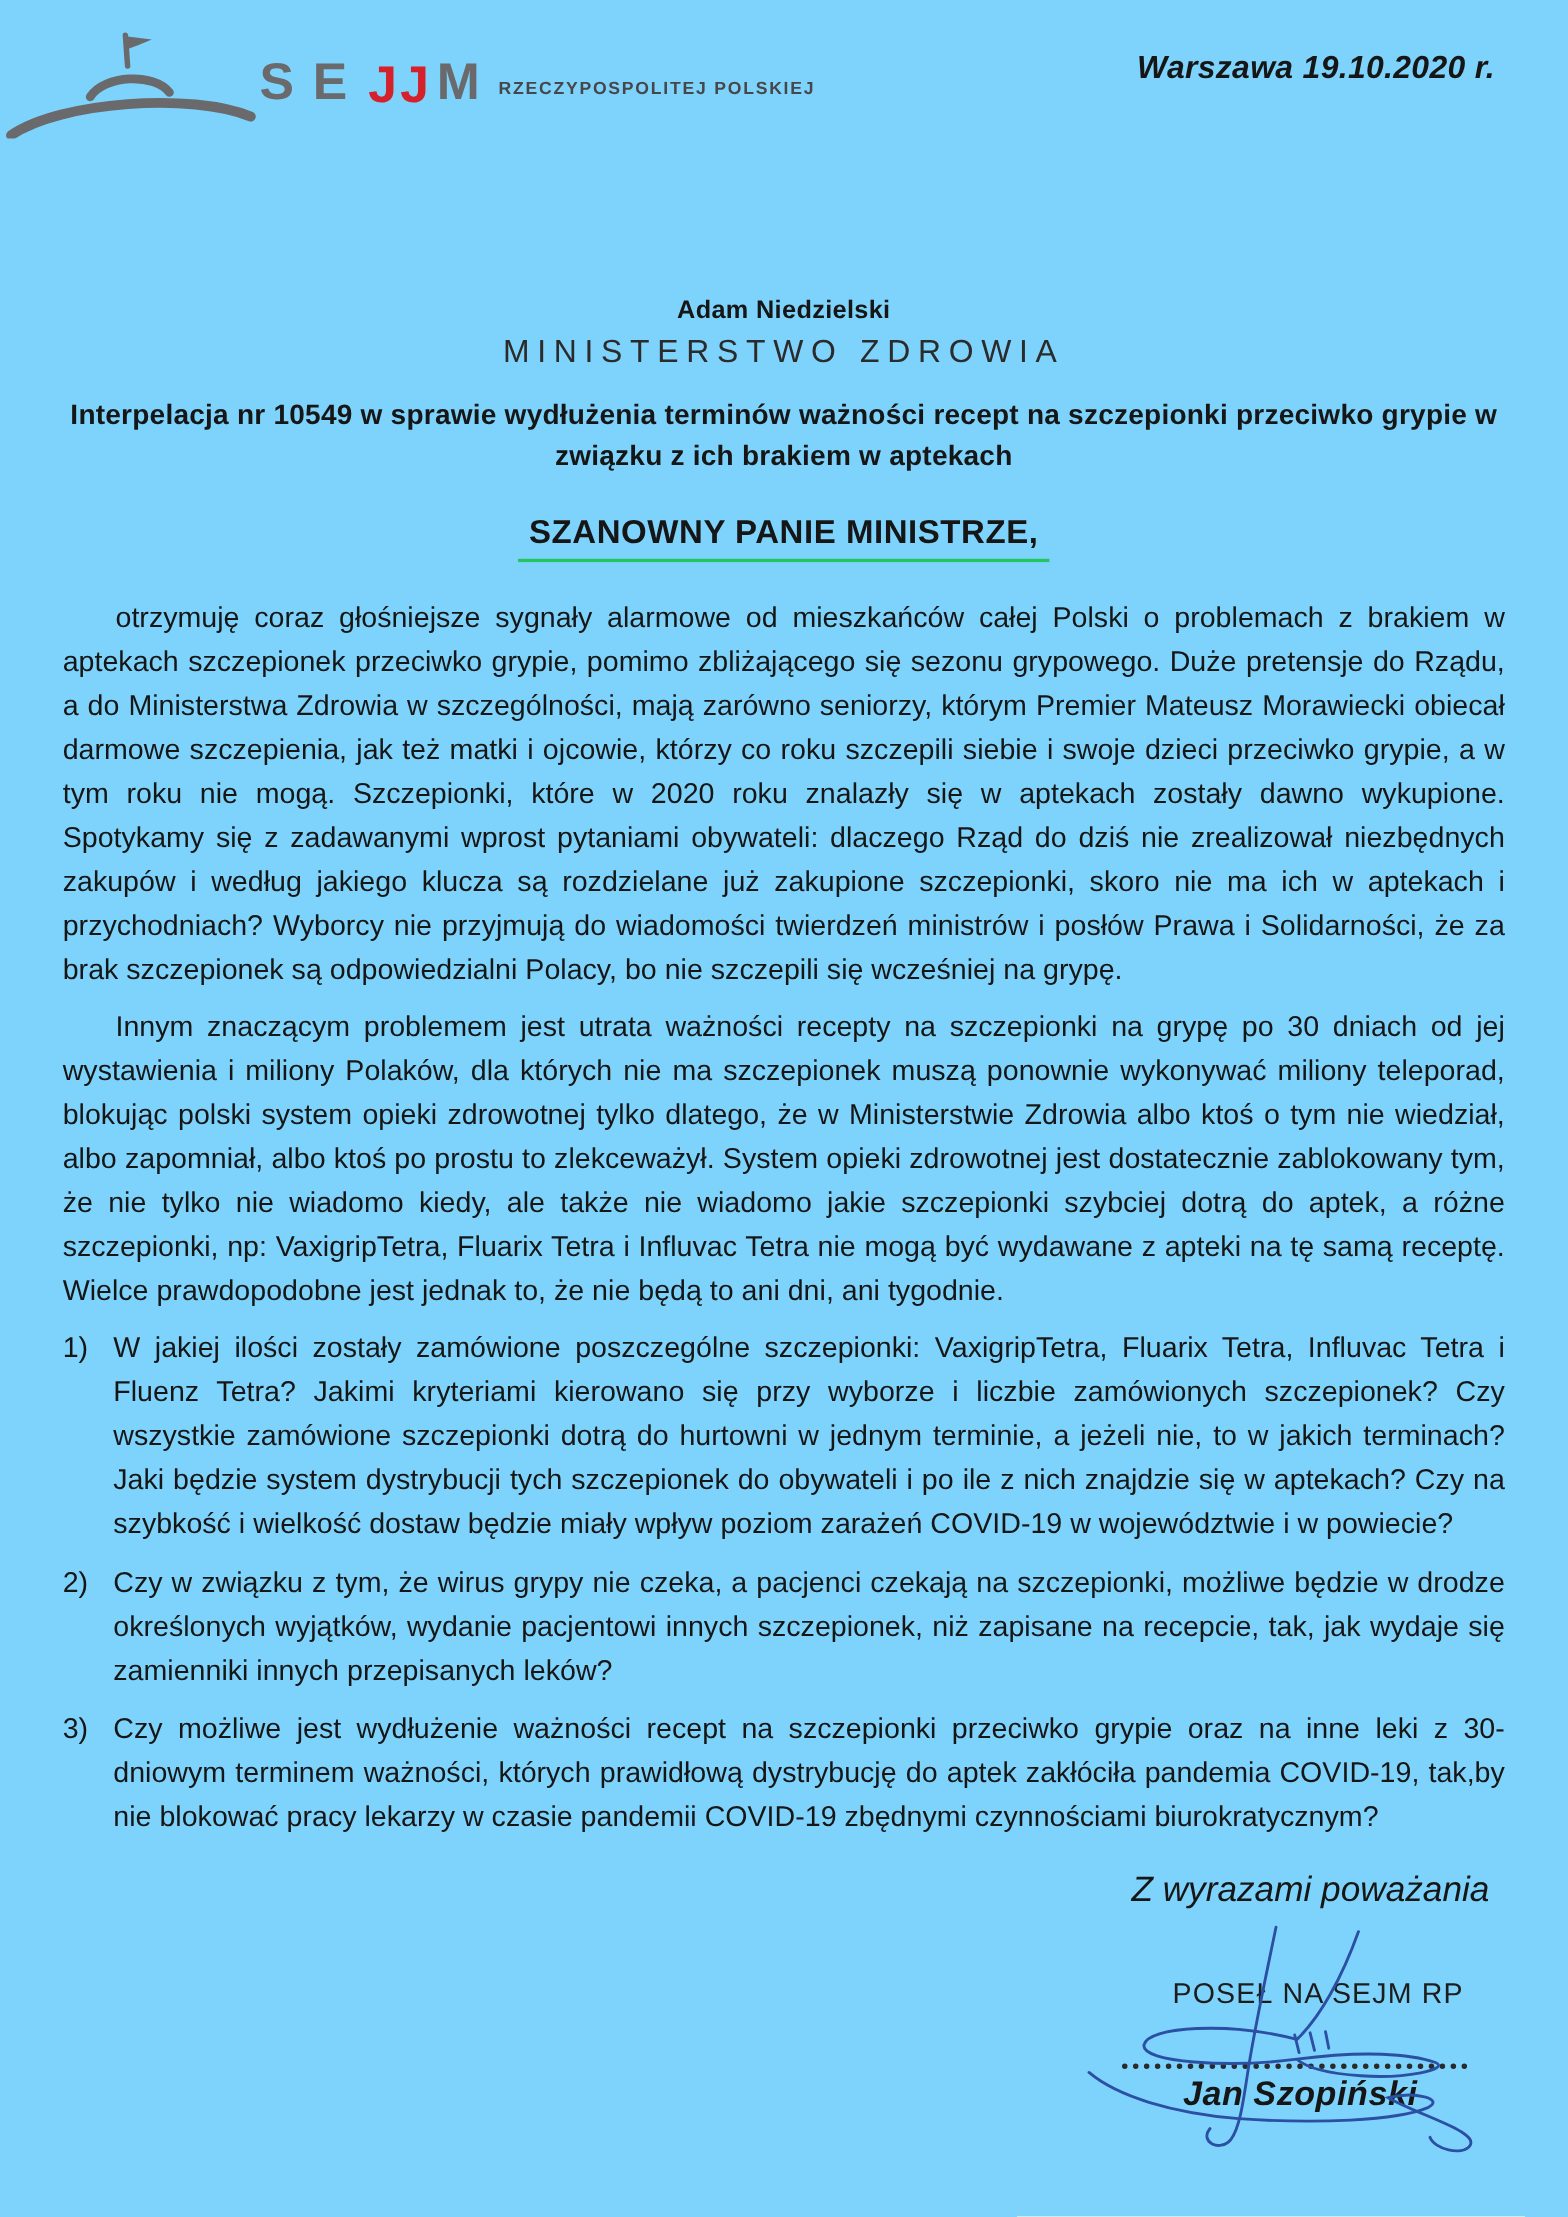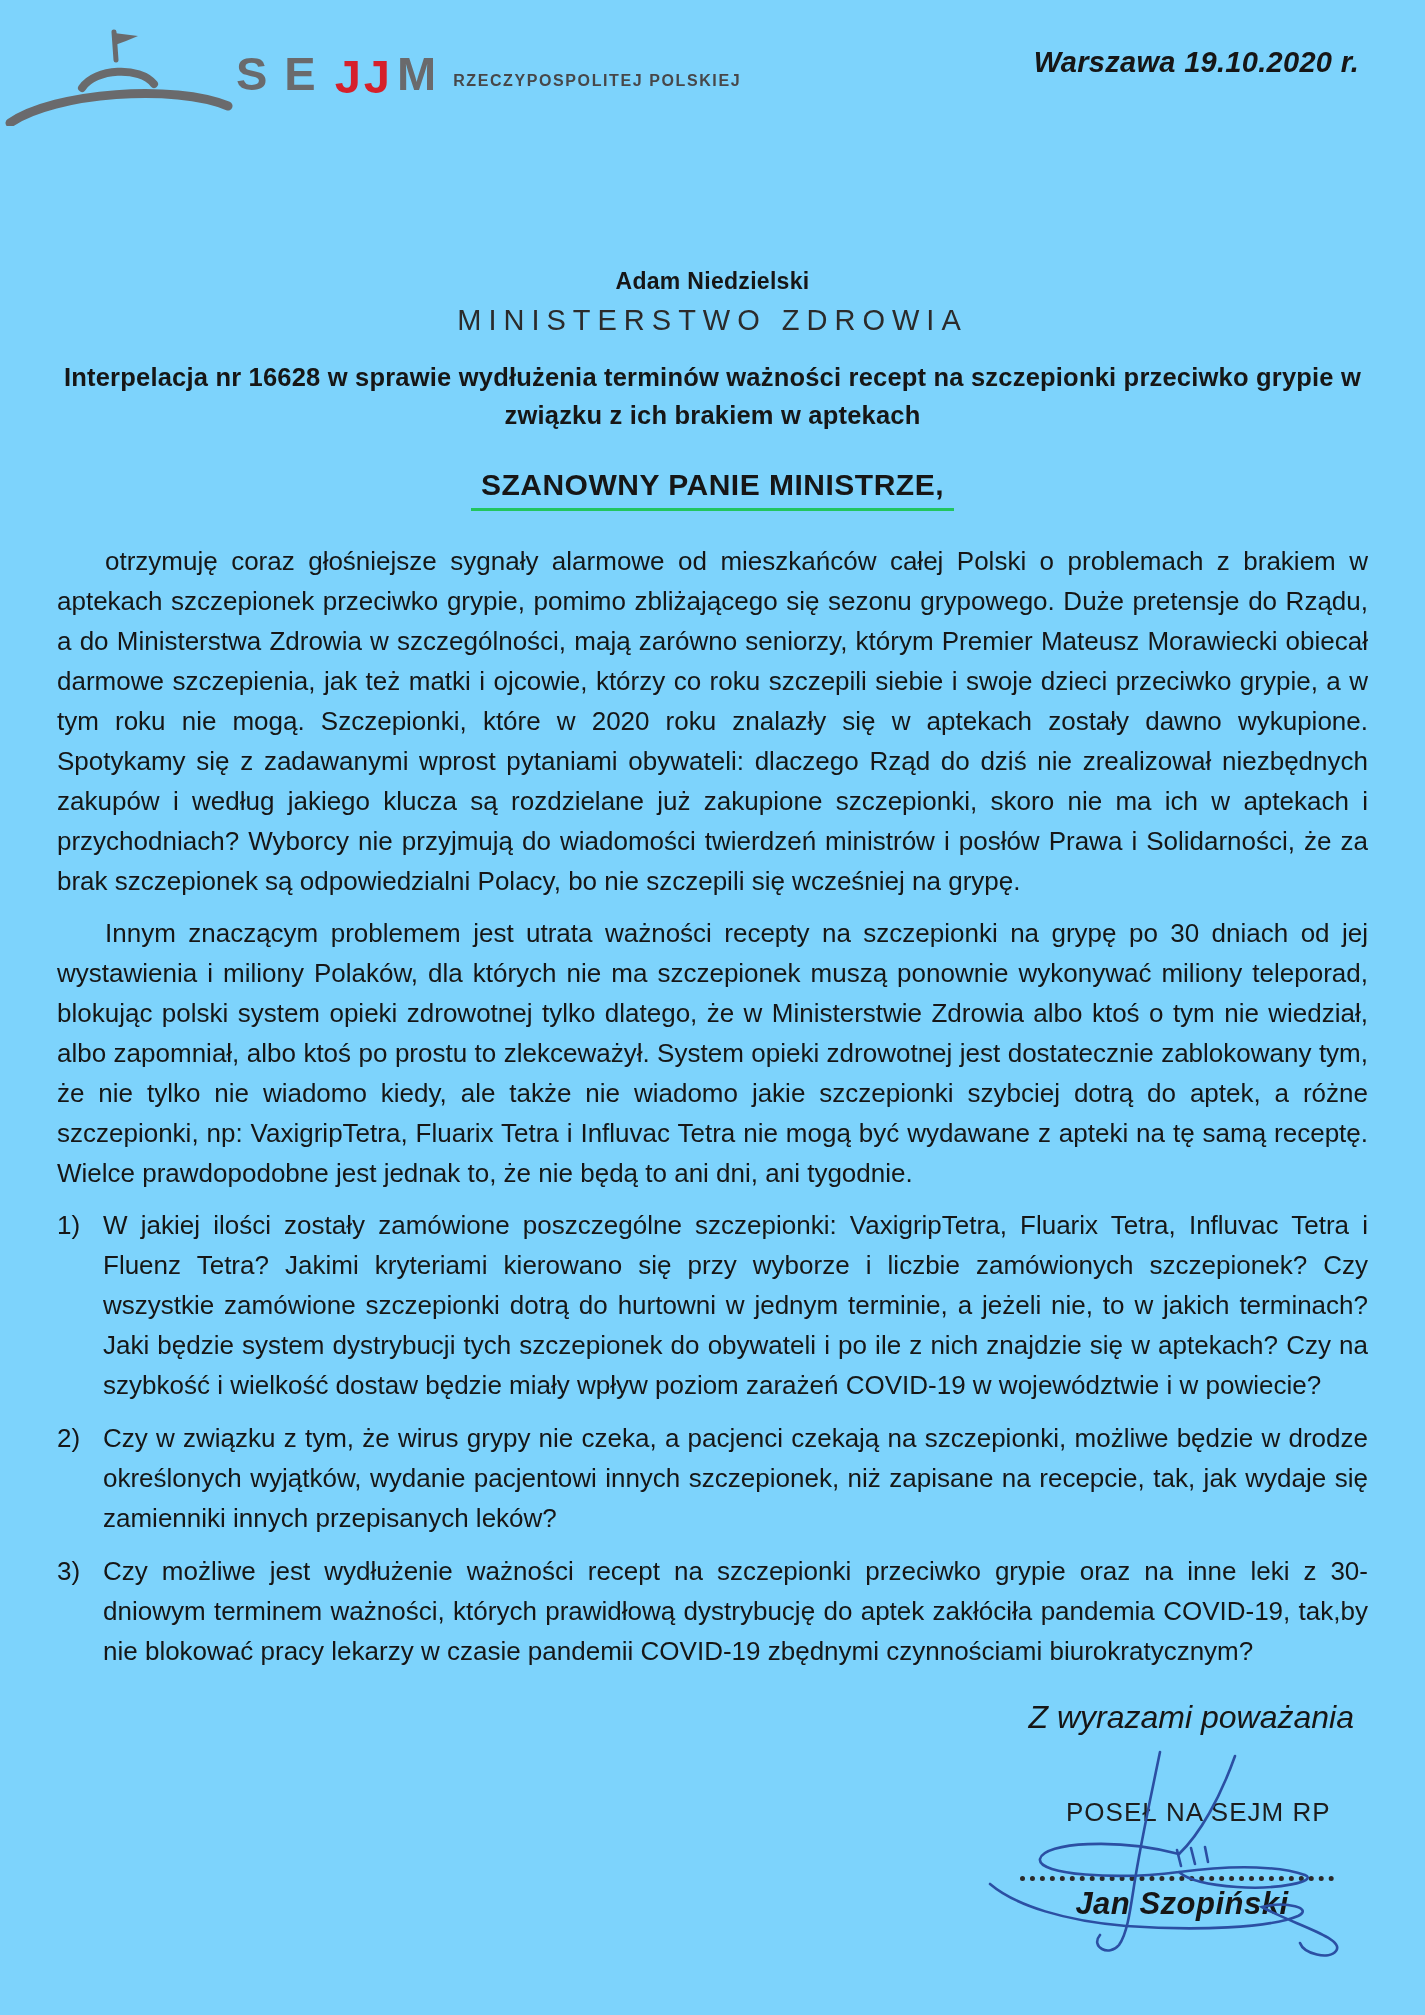--- a/index.html
+++ b/index.html
@@ -96,21 +96,21 @@
         <span>M</span>
     </div>
     <div class="logo-sub">RZECZYPOSPOLITEJ POLSKIEJ</div>
   </div>
 
   <div class="recipient">
     <div class="recipient-name">Adam Niedzielski</div>
     <div class="recipient-inst">MINISTERSTWO ZDROWIA</div>
   </div>
 
-  <div class="subject">Interpelacja  nr 16628 w sprawie wydłużenia terminów ważności recept na szczepionki przeciwko grypie w związku z ich brakiem w aptekach</div>
+  <div class="subject">Interpelacja  nr 10549 w sprawie wydłużenia terminów ważności recept na szczepionki przeciwko grypie w związku z ich brakiem w aptekach</div>
 
   <div class="salutation-wrap">
     <span class="salutation">SZANOWNY PANIE MINISTRZE,</span>
   </div>
 
   <div class="body">
     <p>otrzymuję coraz głośniejsze sygnały alarmowe od mieszkańców całej Polski o problemach z brakiem w aptekach szczepionek przeciwko grypie, pomimo zbliżającego się sezonu grypowego. Duże pretensje do Rządu, a do Ministerstwa Zdrowia w szczególności, mają zarówno seniorzy, którym Premier Mateusz Morawiecki obiecał darmowe szczepienia, jak też matki i ojcowie, którzy co roku szczepili siebie i swoje dzieci przeciwko grypie, a w tym roku nie mogą. Szczepionki, które w 2020 roku znalazły się w aptekach zostały dawno wykupione. Spotykamy się z zadawanymi wprost pytaniami obywateli: dlaczego Rząd do dziś nie zrealizował niezbędnych zakupów i według jakiego klucza są rozdzielane już zakupione szczepionki, skoro nie ma ich w aptekach i przychodniach? Wyborcy nie przyjmują do wiadomości twierdzeń ministrów i posłów Prawa i Solidarności, że za brak szczepionek są odpowiedzialni Polacy, bo nie szczepili się wcześniej na grypę.</p>
     <p>Innym znaczącym problemem jest utrata ważności recepty na szczepionki na grypę po 30 dniach od jej wystawienia i miliony Polaków, dla których nie ma szczepionek muszą ponownie wykonywać miliony teleporad, blokując polski system opieki zdrowotnej tylko dlatego, że w Ministerstwie Zdrowia albo ktoś o tym nie wiedział, albo zapomniał, albo ktoś po prostu to zlekceważył. System opieki zdrowotnej jest dostatecznie zablokowany tym, że nie tylko nie wiadomo kiedy, ale także nie wiadomo jakie szczepionki szybciej dotrą do aptek, a różne szczepionki, np: VaxigripTetra, Fluarix Tetra i Influvac Tetra nie mogą być wydawane z apteki na tę samą receptę. Wielce prawdopodobne jest jednak to, że nie będą to ani dni, ani tygodnie.</p>
     <div class="q-list">
       <div class="q-item">

